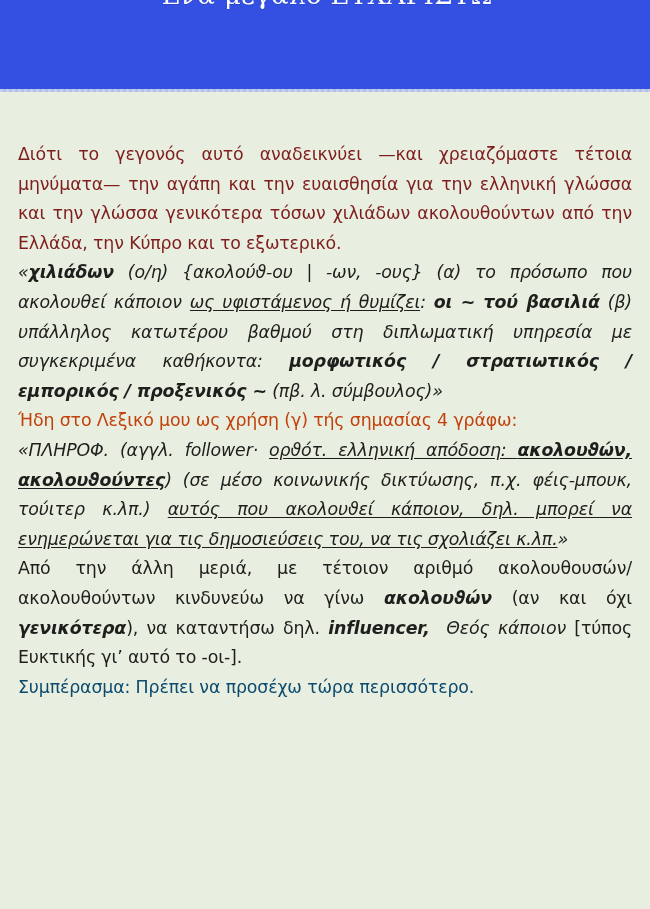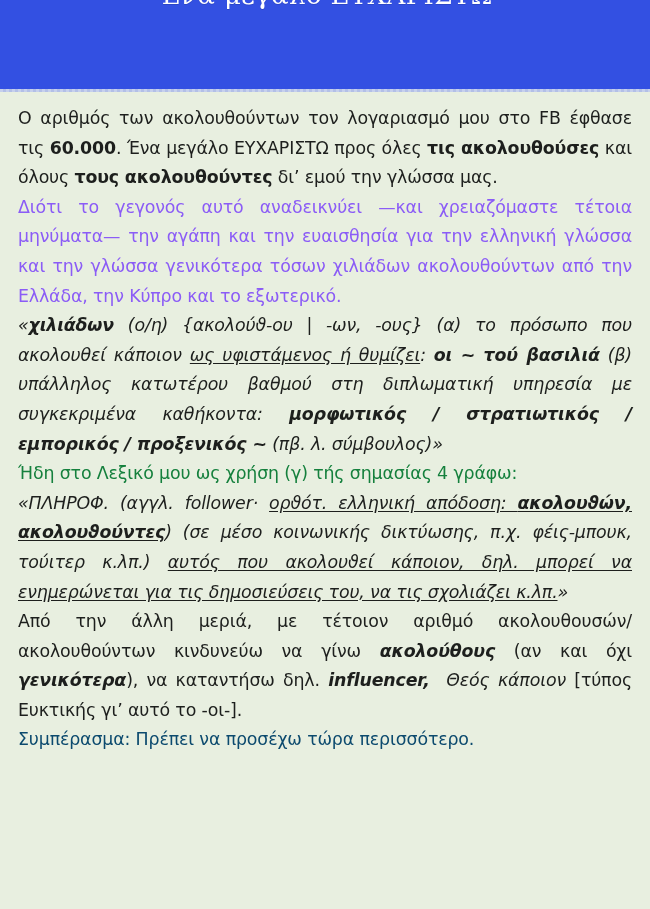--- a/index.html
+++ b/index.html
@@ -106,22 +106,21 @@
 <body style="background: rgb(232, 239, 224);">
 
 <div class="page" style="background: rgb(232, 239, 224);">
 
   <div class="banner" style="background: rgb(51, 80, 226);">
     <div class="banner-title" style="color: rgb(255, 255, 255);">Ένα μεγάλο ΕΥΧΑΡΙΣΤΩ</div>
     <div class="banner-edge"></div>
   </div>
 
   <div class="body-area">
-    <p class="para" style="color: rgb(29, 31, 29);">Ο αριθμός των ακολουθούντων τον λογαριασμό μου στο FB έφθασε τις <b>60.000</b>. Ένα μεγάλο ΕΥΧΑΡΙΣΤΩ προς όλες <b>τις ακολουθούσες</b> και όλους <b>τους ακολουθούντες</b> δι’ εμού την γλώσσα μας.</p>
-    <p class="para" style="color: #8b5cf6;">Διότι το γεγονός αυτό αναδεικνύει —και χρειαζόμαστε τέτοια μηνύματα— την αγάπη και την ευαισθησία για την ελληνική γλώσσα και την γλώσσα γενικότερα τόσων χιλιάδων ακολουθούντων από την Ελλάδα, την Κύπρο και το εξωτερικό.</p>
+    <p class="para" style="color: #7f1d1d; margin-top: 36px;">Διότι το γεγονός αυτό αναδεικνύει —και χρειαζόμαστε τέτοια μηνύματα— την αγάπη και την ευαισθησία για την ελληνική γλώσσα και την γλώσσα γενικότερα τόσων χιλιάδων ακολουθούντων από την Ελλάδα, την Κύπρο και το εξωτερικό.</p>
     <p class="para italic" style="color: rgb(29, 31, 29);">«<b>χιλιάδων</b> (ο/η) {ακολούϑ-ου | -ων, -ους} (α) το πρόσωπο που ακολουθεί κάποιον <u>ως υφιστάμενος ή θυμίζει</u>: <b>οι ~ τού βασιλιά</b> (β) υπάλληλος κατωτέρου βαθμού στη διπλωματική υπηρεσία με συγκεκριμένα καθήκοντα: <b>μορφωτικός / στρατιωτικός / εμπορικός / προξενικός ~</b> (πβ. λ. σύμβουλος)»</p>
-    <p class="para" style="color: #15803d;">Ήδη στο Λεξικό μου ως χρήση (γ) τής σημασίας 4 γράφω:</p>
+    <p class="para" style="color: #c2410c;">Ήδη στο Λεξικό μου ως χρήση (γ) τής σημασίας 4 γράφω:</p>
     <p class="para italic" style="color: rgb(29, 31, 29);">«ΠΛΗΡΟΦ. (αγγλ. follower· <u>ορϑότ. ελληνική απόδοση: <b>ακολουϑών, ακολουϑούντες</b></u>) (σε μέσο κοινωνικής δικτύωσης, π.χ. φέις-μπουκ, τούιτερ κ.λπ.) <u>αυτός που ακολουϑεί κάποιον, δηλ. μπορεί να ενημερώνεται για τις δημοσιεύσεις του, να τις σχολιάζει κ.λπ.</u>»</p>
-    <p class="para" style="color: rgb(29, 31, 29);">Από την άλλη μεριά, με τέτοιον αριθμό ακολουθουσών/ακολουθούντων κινδυνεύω να γίνω <span class="bi">ακολούθους</span> (αν και όχι <span class="bi">γενικότερα</span>), να καταντήσω δηλ. <span class="bi">influencer,</span>&nbsp; <i>Θεός κάποιον</i> [τύπος Ευκτικής γι’ αυτό το -οι-].</p>
+    <p class="para" style="color: rgb(29, 31, 29);">Από την άλλη μεριά, με τέτοιον αριθμό ακολουθουσών/ακολουθούντων κινδυνεύω να γίνω <span class="bi">ακολουϑών</span> (αν και όχι <span class="bi">γενικότερα</span>), να καταντήσω δηλ. <span class="bi">influencer,</span>&nbsp; <i>Θεός κάποιον</i> [τύπος Ευκτικής γι’ αυτό το -οι-].</p>
     <p class="para" style="color: #0c4a6e;">Συμπέρασμα: Πρέπει να προσέχω τώρα περισσότερο.</p>
   </div>
 
 </div>
 
 </body></html>

